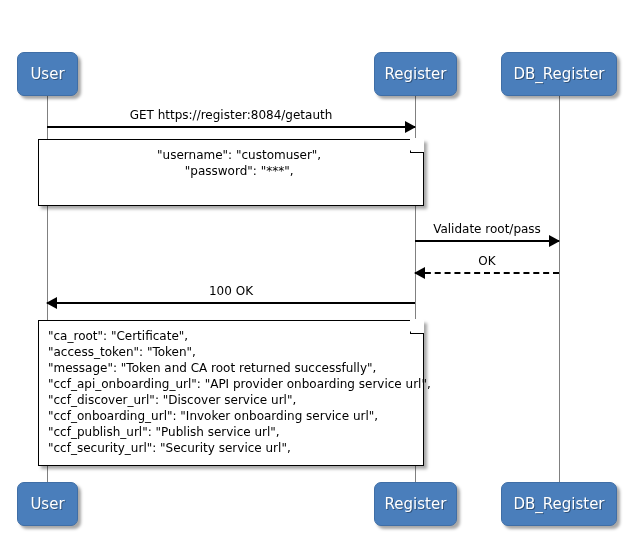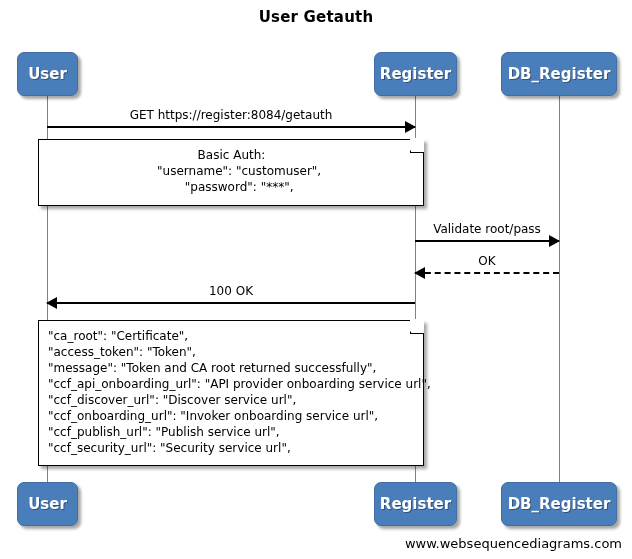--- a/index.html
+++ b/index.html
@@ -35,21 +35,21 @@
 
   
   .actor-box {
     position: absolute;
     box-sizing: border-box;
     background: #4a7ebb;
     border: 1px solid #3f6ea6;
     border-radius: 7px;
     color: #ffffff;
     font-size: 15px;
-    font-weight: bold;
+    font-weight: normal;
     display: flex;
     align-items: center;
     justify-content: center;
     height: 44px;
     box-shadow: 3px 3px 3px rgba(0,0,0,0.35);
     text-shadow: 1px 1px 0 rgba(0,0,0,0.35);
     white-space: nowrap;
   }
 
   
@@ -149,21 +149,20 @@
     font-size: 13px;
     color: #000000;
     white-space: nowrap;
   }
 </style>
 </head>
 <body>
 
 <div id="canvas">
 
-  <div class="diagram-title">User Getauth</div>
 
   <div class="lifeline" style="left:47px; top:96px; height:386px;"></div>
   <div class="lifeline" style="left:415px; top:96px; height:386px;"></div>
   <div class="lifeline" style="left:559px; top:96px; height:386px;"></div>
 
   <div class="actor-box" style="left:17px; top:52px; width:61px;">
     <span>User</span>
   </div>
   <div class="actor-box" style="left:374px; top:52px; width:83px;">
     <span>Register</span>
@@ -173,21 +172,20 @@
   </div>
 
   <div class="msg to-right" style="left:47px; top:126px; width:368px;">
     <div class="line"></div>
     <div class="head"></div>
     <div class="label">GET https://register:8084/getauth</div>
   </div>
 
   <div class="note centered" style="left:38px; top:139px; width:386px; height:67px;">
     <span class="fold"></span>
-    <span class="note-line">Basic Auth:</span>
     <span class="note-line">    "username": "customuser",</span>
     <span class="note-line">    "password": "***",</span>
   </div>
 
   <div class="msg to-right" style="left:415px; top:240px; width:144px;">
     <div class="line"></div>
     <div class="head"></div>
     <div class="label">Validate root/pass</div>
   </div>
 
@@ -218,15 +216,14 @@
   <div class="actor-box" style="left:17px; top:482px; width:61px;">
     <span>User</span>
   </div>
   <div class="actor-box" style="left:374px; top:482px; width:83px;">
     <span>Register</span>
   </div>
   <div class="actor-box" style="left:501px; top:482px; width:116px;">
     <span>DB_Register</span>
   </div>
 
-  <div class="footer">www.websequencediagrams.com</div>
 
 </div>
 
 </body></html>

